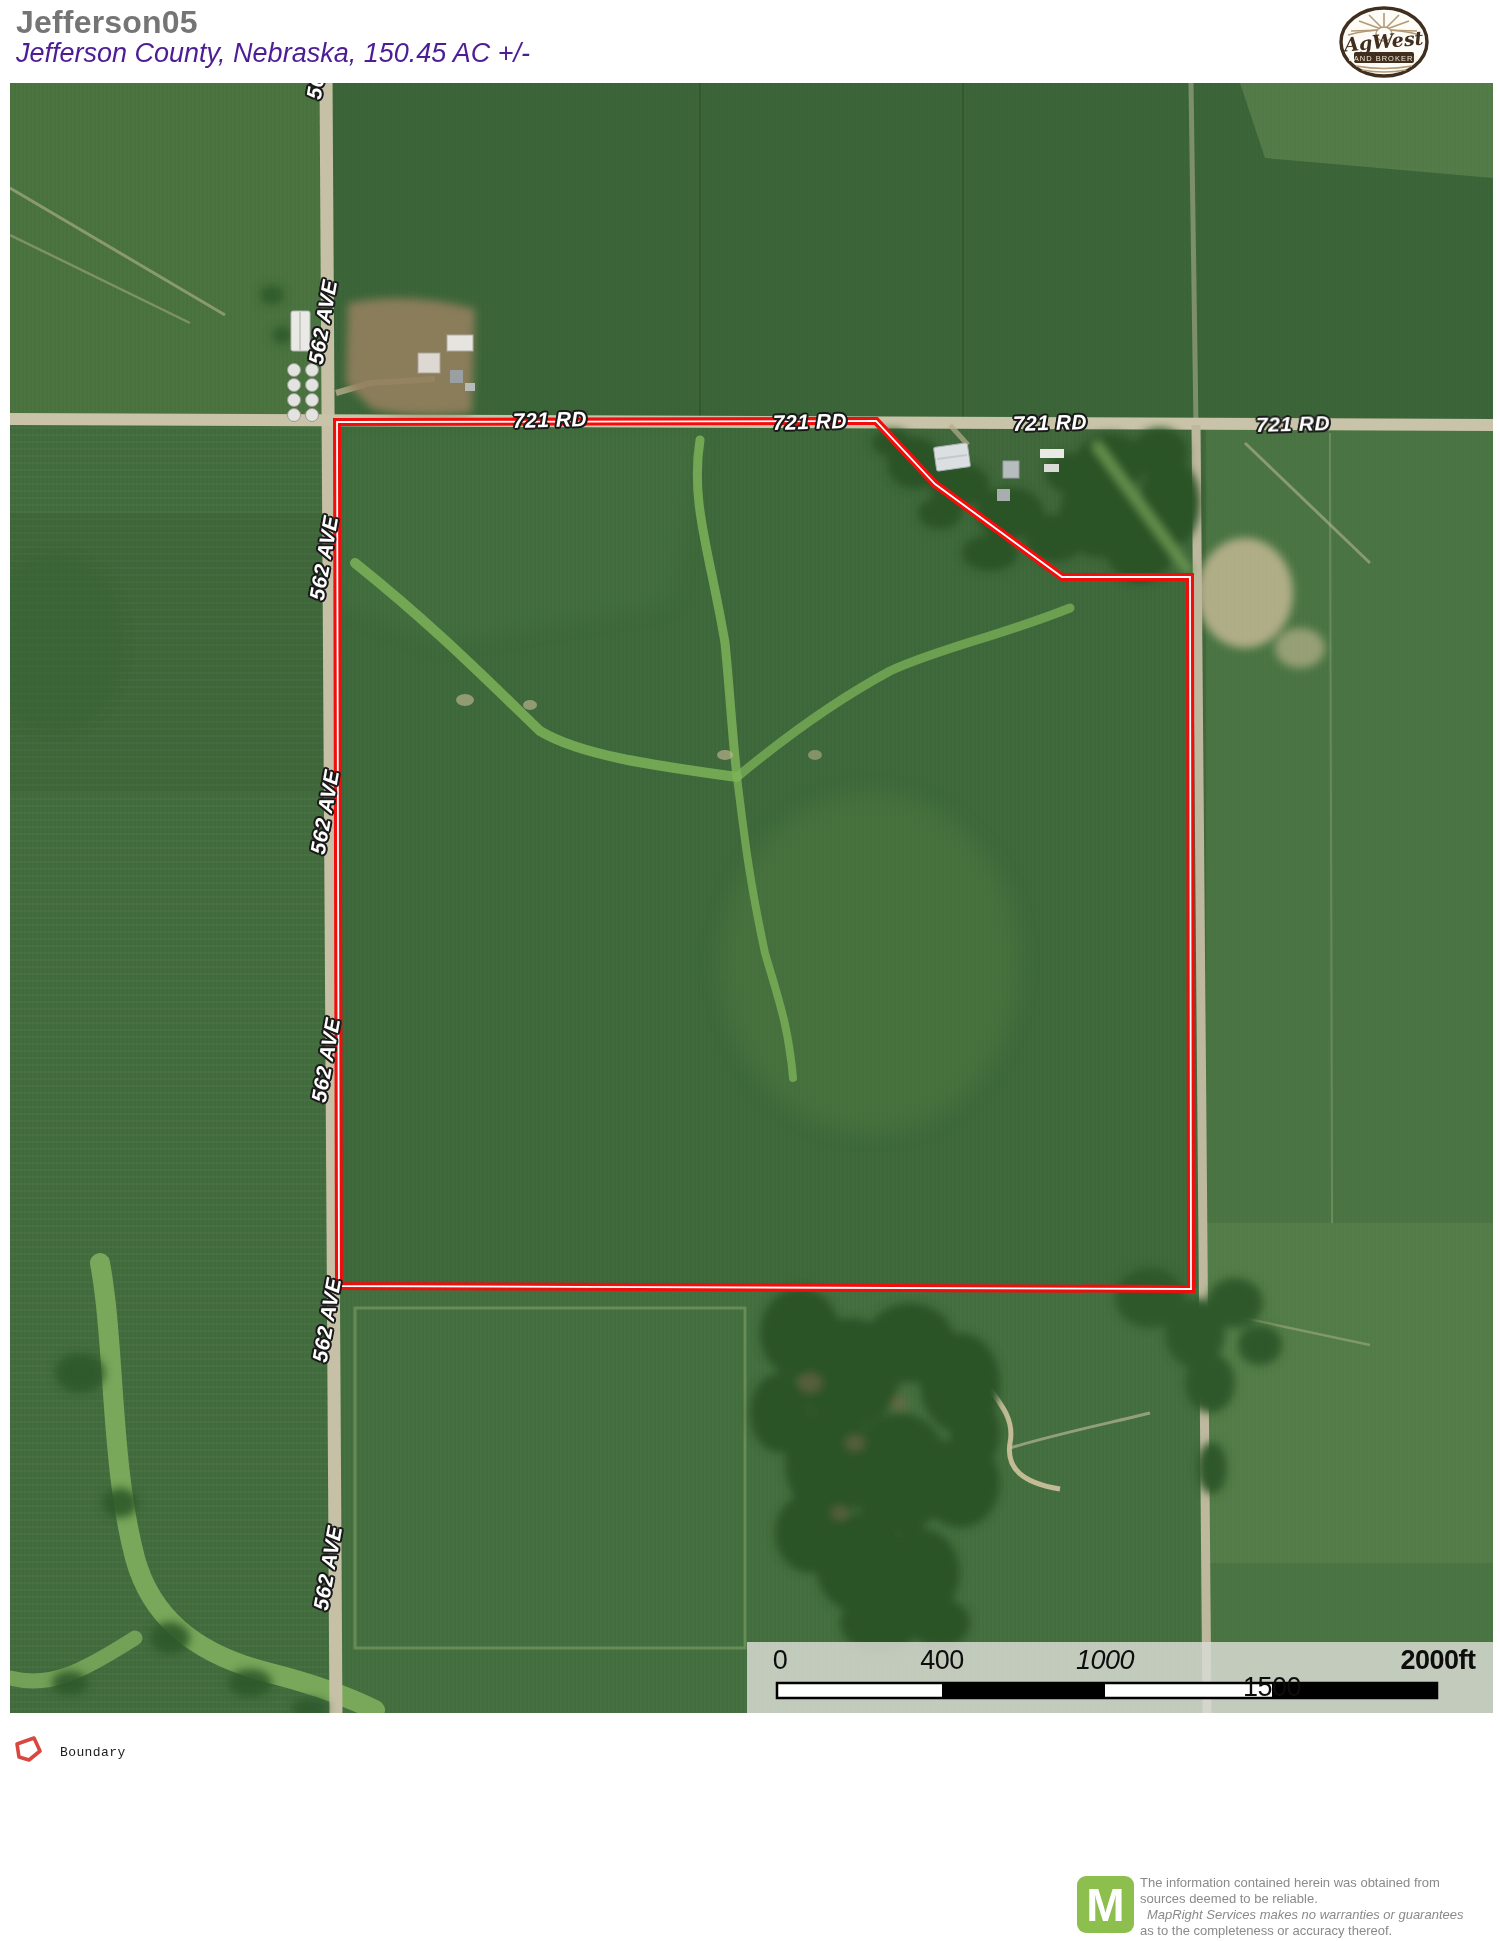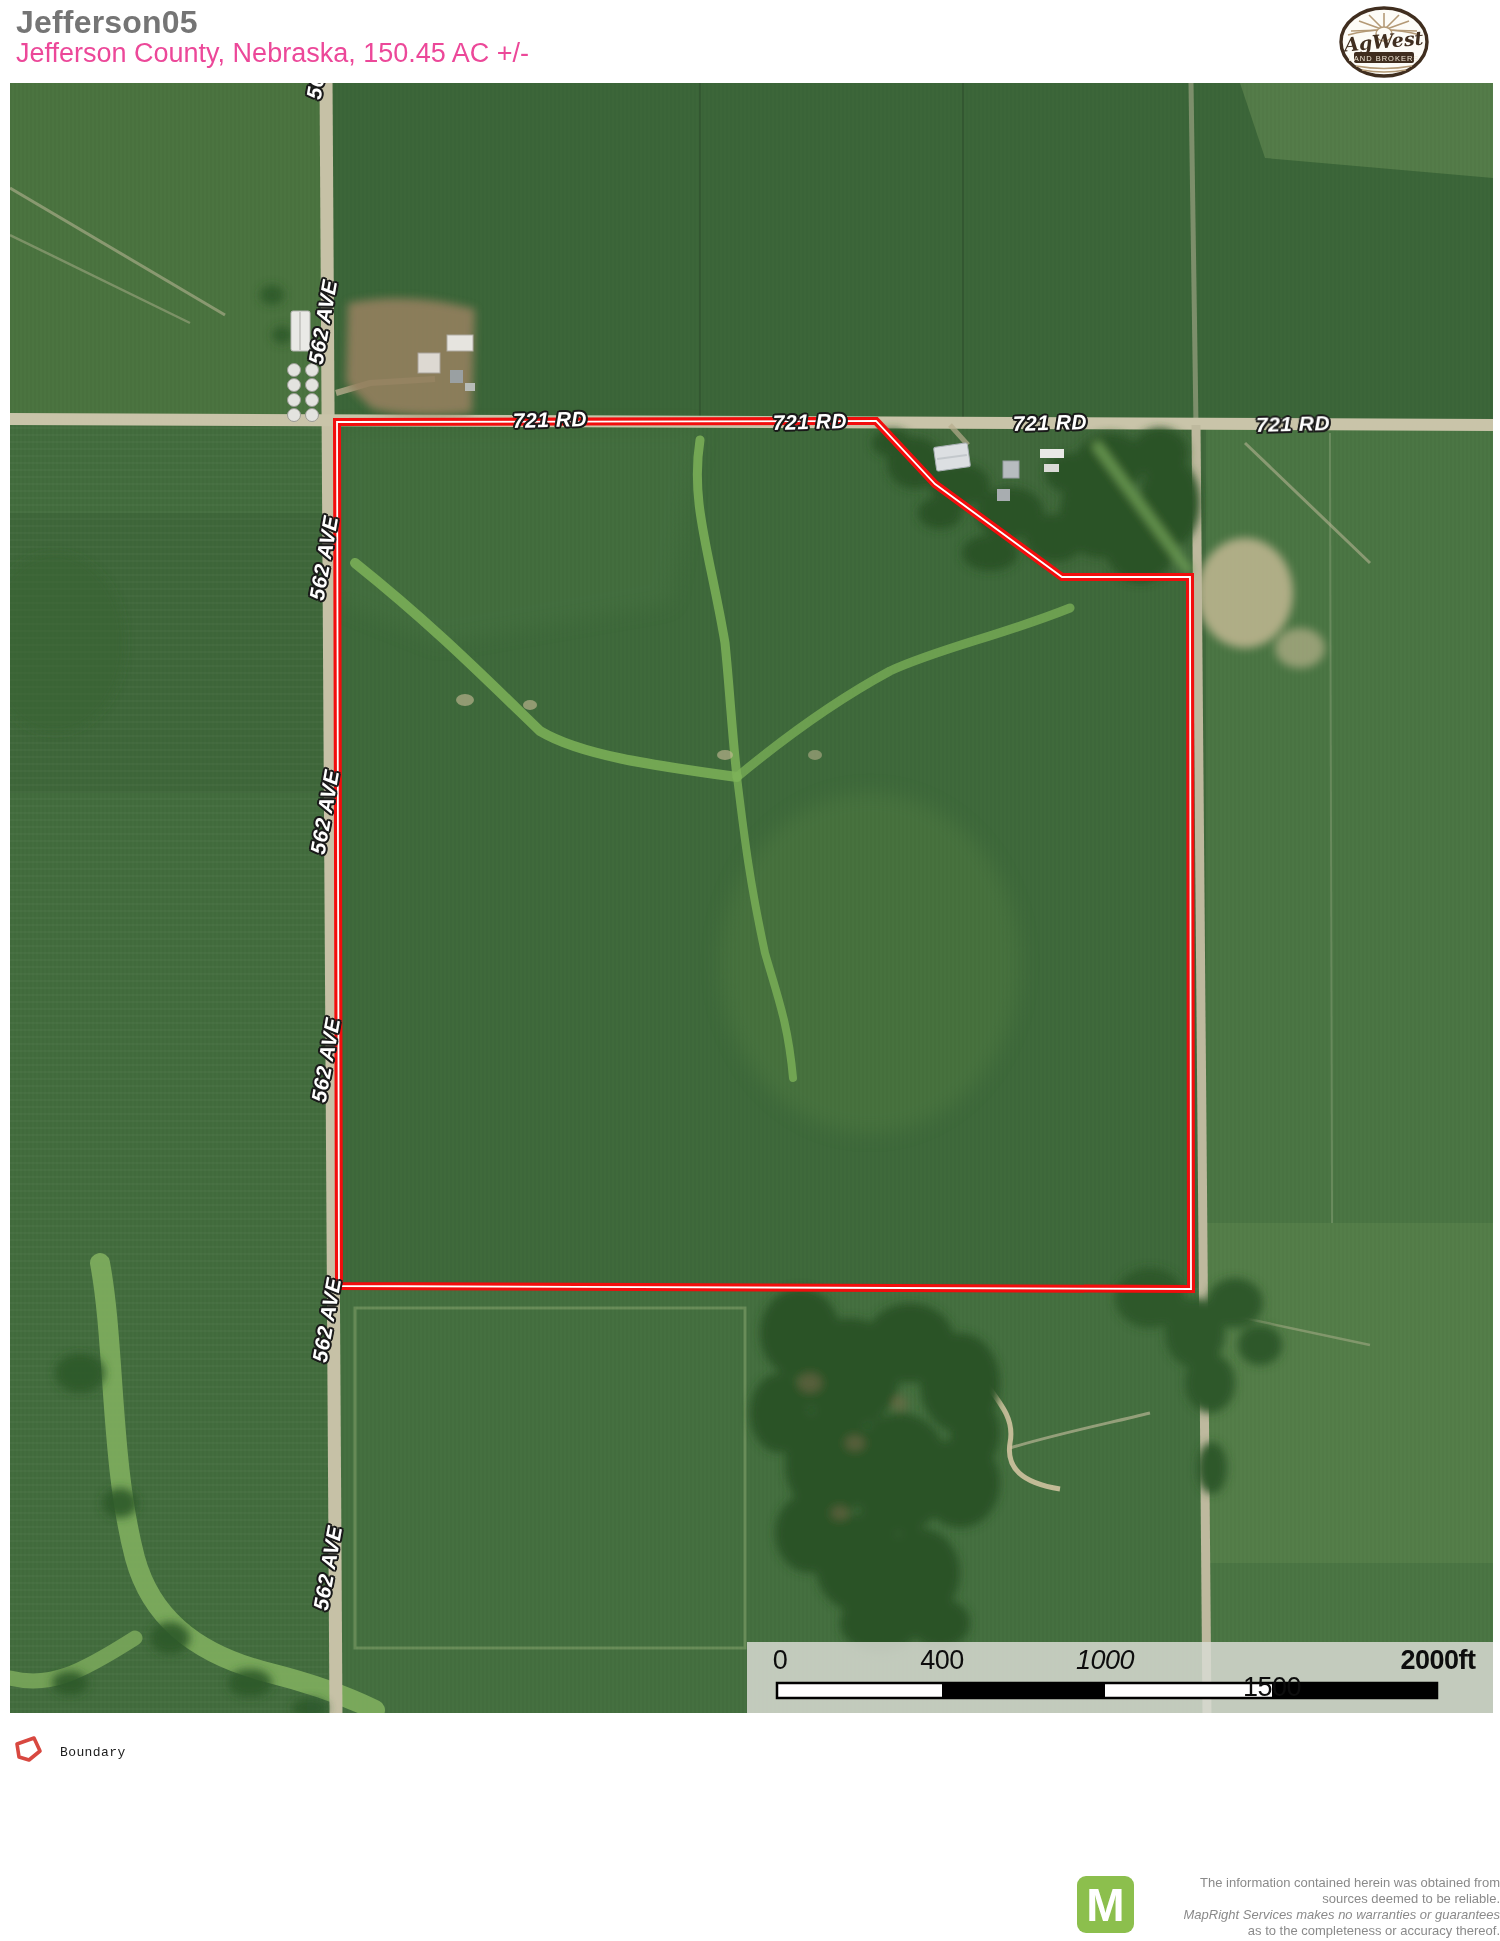--- a/index.html
+++ b/index.html
@@ -1,40 +1,40 @@
 <!DOCTYPE html>
 <html><head>
 <meta charset="utf-8">
 <style>
   html,body{margin:0;padding:0;background:#ffffff;}
   .page{position:relative;width:1500px;height:1941px;background:#fff;overflow:hidden;
         font-family:"Liberation Sans",sans-serif;}
   
   .title{position:absolute;left:16px;top:4px;font-size:32px;font-weight:700;color:#757575;letter-spacing:.2px;}
-  .subtitle{position:absolute;left:16px;top:38px;font-size:27px;font-weight:400;color:#ec4899;}
+  .subtitle{position:absolute;left:16px;top:38px;font-size:27px;font-weight:400;color:#4c1d95;font-style:italic;}
   .agwest{position:absolute;left:1338px;top:5px;width:92px;height:74px;}
   
   .map{position:absolute;left:10px;top:83px;width:1483px;height:1630px;overflow:hidden;background:#41693c;}
   .terrain{position:absolute;left:0;top:0;width:1483px;height:1630px;display:block;}
   .rlabel{position:absolute;color:#fff;font-style:italic;font-weight:700;font-size:21px;letter-spacing:.5px;
     white-space:nowrap;transform:translate(-50%,-50%) rotate(-1.5deg);
     text-shadow:-1.5px -1.5px 0 #1a1a1a,1.5px -1.5px 0 #1a1a1a,-1.5px 1.5px 0 #1a1a1a,1.5px 1.5px 0 #1a1a1a,
                 0 -2px 0 #1a1a1a,0 2px 0 #1a1a1a,-2px 0 0 #1a1a1a,2px 0 0 #1a1a1a;}
   .r562{transform:translate(-50%,-50%) rotate(-80deg);}
   .slabel{position:absolute;transform:translateX(-50%);font-size:27px;color:#0d0d0d;letter-spacing:-.5px;
           font-family:"Liberation Sans",sans-serif;top:1562px;}
   
   .legend{position:absolute;left:13px;top:1735px;height:32px;}
   .legend svg{position:absolute;left:0;top:0;}
   .legend .ltext{position:absolute;left:47px;top:10px;font-size:13px;color:#1c1c1c;letter-spacing:.4px;font-family:Liberation Mono, monospace;}
   
   .mlogo{position:absolute;left:1077px;top:1876px;width:57px;height:57px;border-radius:9px;background:#8cbf4d;
          display:flex;align-items:center;justify-content:center;color:#fff;font-size:46px;font-weight:700;
          font-family:"Liberation Sans",sans-serif;line-height:1;}
-  .disclaimer{position:absolute;left:1140px;top:1875px;width:360px;font-size:13px;line-height:16px;color:#8a8a8a;text-align:right;}
+  .disclaimer{position:absolute;left:1140px;top:1875px;width:360px;font-size:13px;line-height:16px;color:#8a8a8a;}
   .disclaimer .indent{padding-left:7px;font-style:italic;}
 </style>
 </head>
 <body>
 
 <div class="page">
 
   <div>
     <div class="title">Jefferson05</div>
     <div class="subtitle">Jefferson County, Nebraska, 150.45 AC +/-</div>

